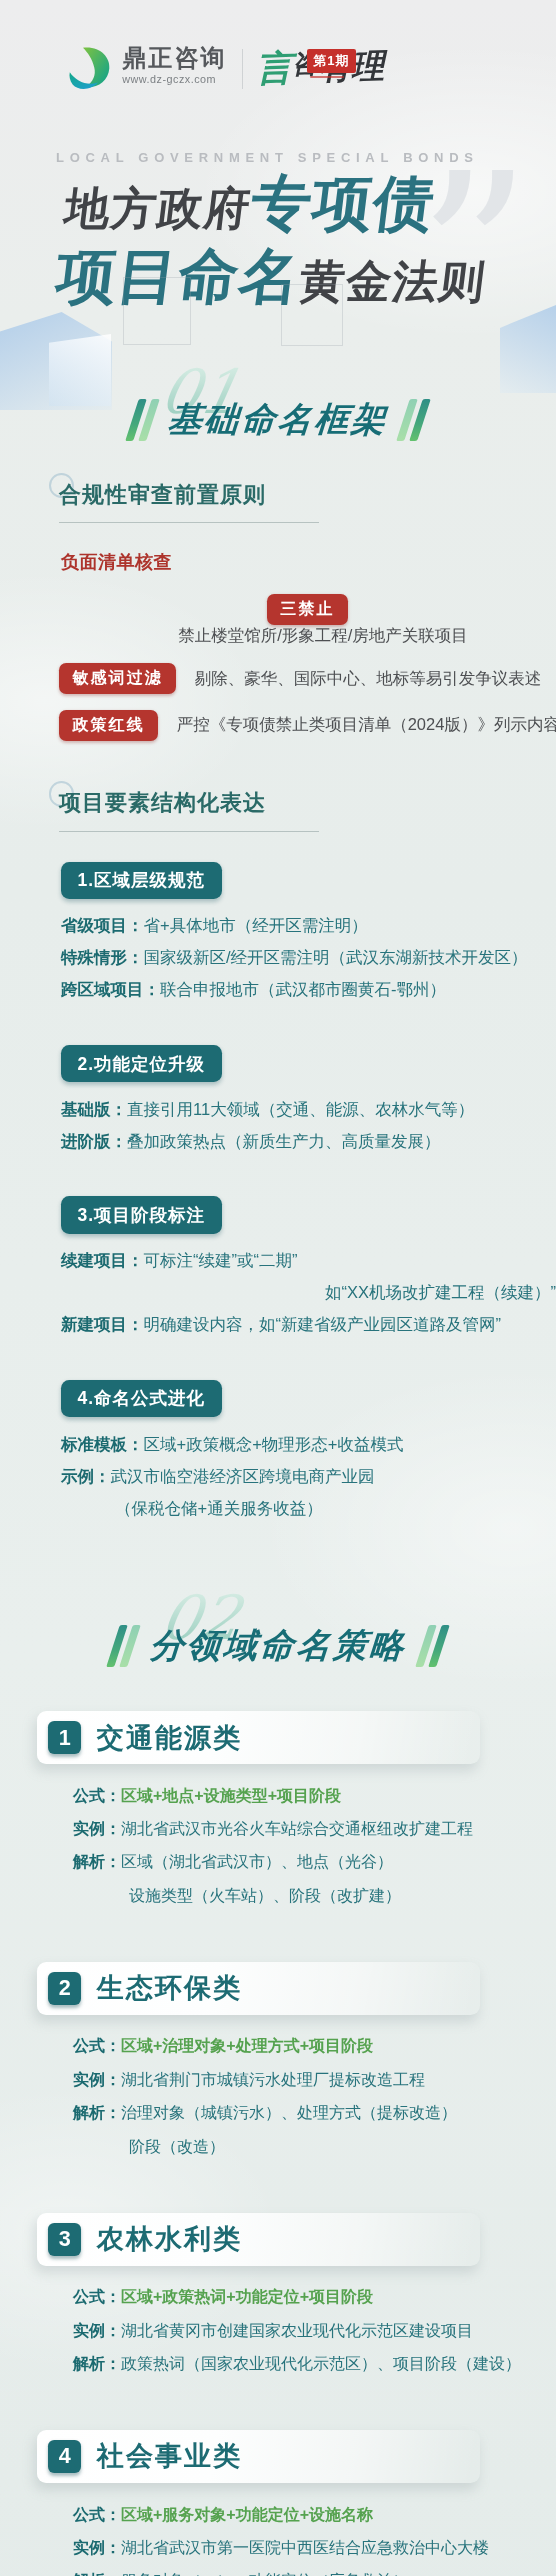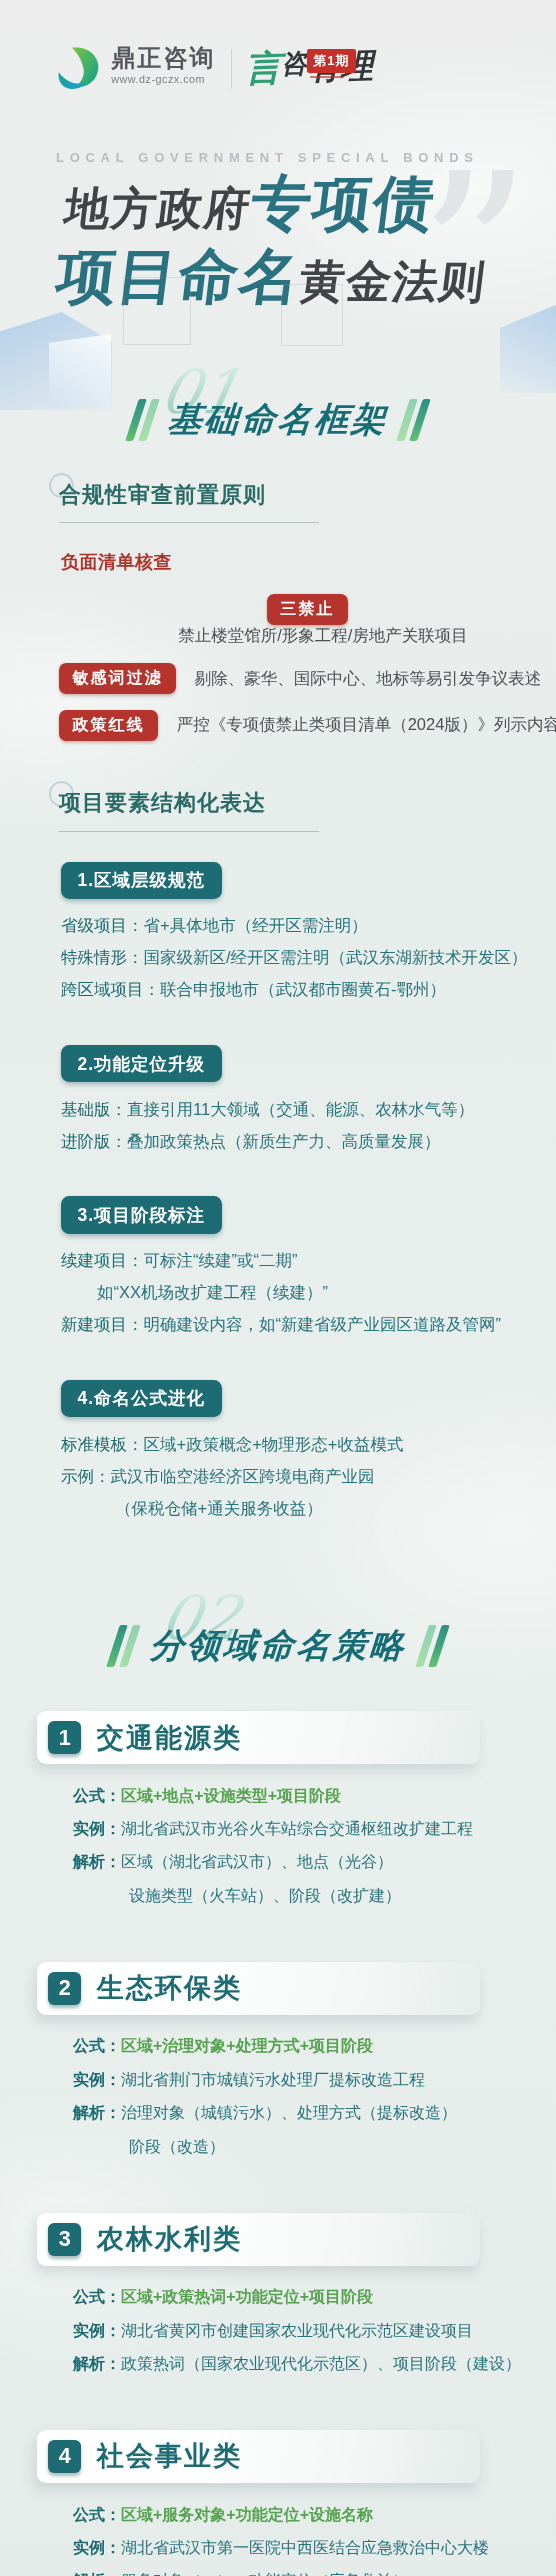--- a/index.html
+++ b/index.html
@@ -10,21 +10,21 @@
     background:
       radial-gradient(464px 247px at 85% 6%,rgba(255,255,255,.6),transparent 60%),
       radial-gradient(361px 216px at 8% 22%,rgba(255,255,255,.5),transparent 60%),
       radial-gradient(422px 268px at 92% 48%,rgba(255,255,255,.45),transparent 60%),
       radial-gradient(361px 237px at 12% 70%,rgba(255,255,255,.4),transparent 60%),
       radial-gradient(464px 268px at 82% 93%,rgba(214,230,226,.55),transparent 60%);}
   .content{position:relative;z-index:1;}
 
   
   .hero{position:relative;height:367px;}
-  .logo-row{position:absolute;left:56px;top:45px;display:flex;align-items:flex-start;}
+  .logo-row{position:absolute;left:67px;top:45px;display:flex;align-items:flex-start;}
   .logo-mark{width:47px;height:47px;flex:none;}
   .logo-texts{margin-left:8.2px;}
   .brand-name{font-size:24px;font-weight:bold;color:#55585c;letter-spacing:2.1px;line-height:1.1;}
   .brand-url{font-size:10.8px;color:#7c8084;letter-spacing:0.5px;margin-top:2.1px;}
   .logo-divider{width:1px;height:40px;background:#cfd2d4;margin:4.1px 13.4px 0 15.5px;}
   .calli{font-family:"DejaVu Serif","Liberation Serif",serif;font-style:italic;font-weight:bold;
     color:#33363a;white-space:nowrap;line-height:1;margin-top:3.1px;transform:rotate(-2deg);}
   .calli .c1{color:#2f9e73;font-size:36px;}
   .calli .c2{font-size:26px;vertical-align:7.2px;}
   .calli .c3{font-size:33px;}
@@ -78,23 +78,23 @@
   .badge-red{flex:none;background:#b5352e;color:#fff;font-weight:bold;font-size:16px;
     padding:5.2px 13.4px;border-radius:7.2px;letter-spacing:2.1px;box-shadow:0 1.5px 3.1px rgba(140,40,35,.3);}
   .neg-text{margin-left:18.5px;font-size:16.5px;color:#4d4f52;white-space:nowrap;}
   .neg-row.r1 .neg-text{margin-left:31px;}
 
   .badge-teal{display:inline-block;background:#1d6b73;color:#fff;font-weight:bold;font-size:17.5px;
     padding:6.7px 16.5px;border-radius:8.2px;letter-spacing:1px;box-shadow:0 2.6px 4.6px rgba(15,75,85,.28);}
   .blk{margin:47px 0 0 61px;}
   .blk .lines{margin-top:18.5px;}
   .bline{font-size:16.5px;line-height:1;margin-top:15.5px;white-space:nowrap;}
-  .bline .lbl{font-weight:normal;color:#1b6a70;margin-top:31px;}
+  .bline .lbl{font-weight:bold;color:#1b6a70;margin-top:31px;}
   .bline .txt{color:#27737c;}
-  .bline.ind-a{margin-left:36px;}
+  .bline.ind-a{margin-left:59px;text-align:right;}
   .bline.ind-b{margin-left:54px;}
 
   
   .cat-card{margin-top:56px;}
   .cat-card.first{margin-top:32px;}
   .cat-pill{position:relative;display:flex;align-items:center;margin-left:37px;width:443px;height:53px;
     border-radius:9.3px;
     background:linear-gradient(100deg,#ffffff 0%,#fdfefe 40%,rgba(255,255,255,.55) 72%,rgba(255,255,255,0) 98%);
     box-shadow:-2.1px 6.2px 11.3px rgba(145,158,162,.28);}
   .cat-num{width:33px;height:33px;margin-left:11.3px;background:#1d6b73;border-radius:6.2px;color:#fff;

